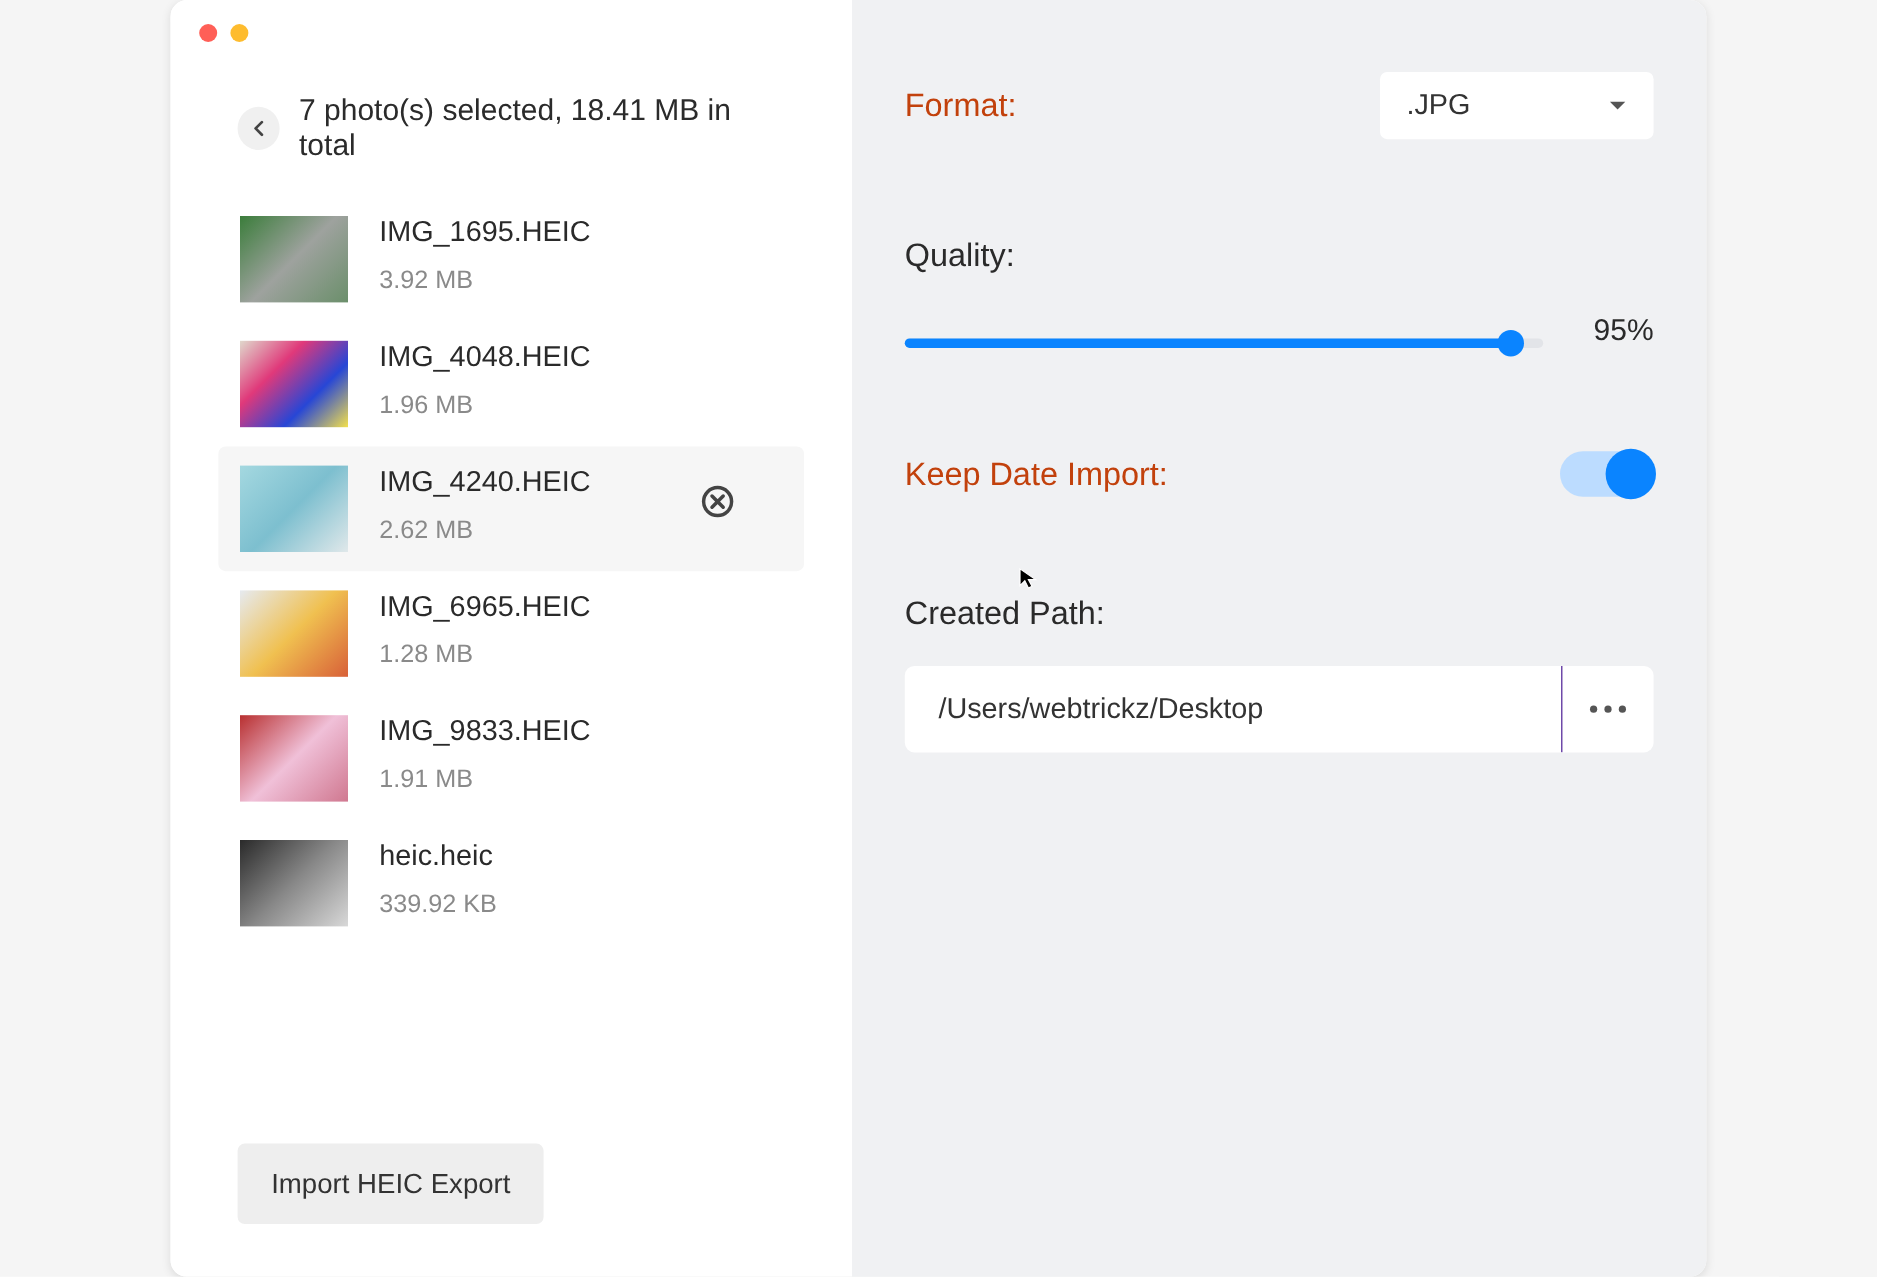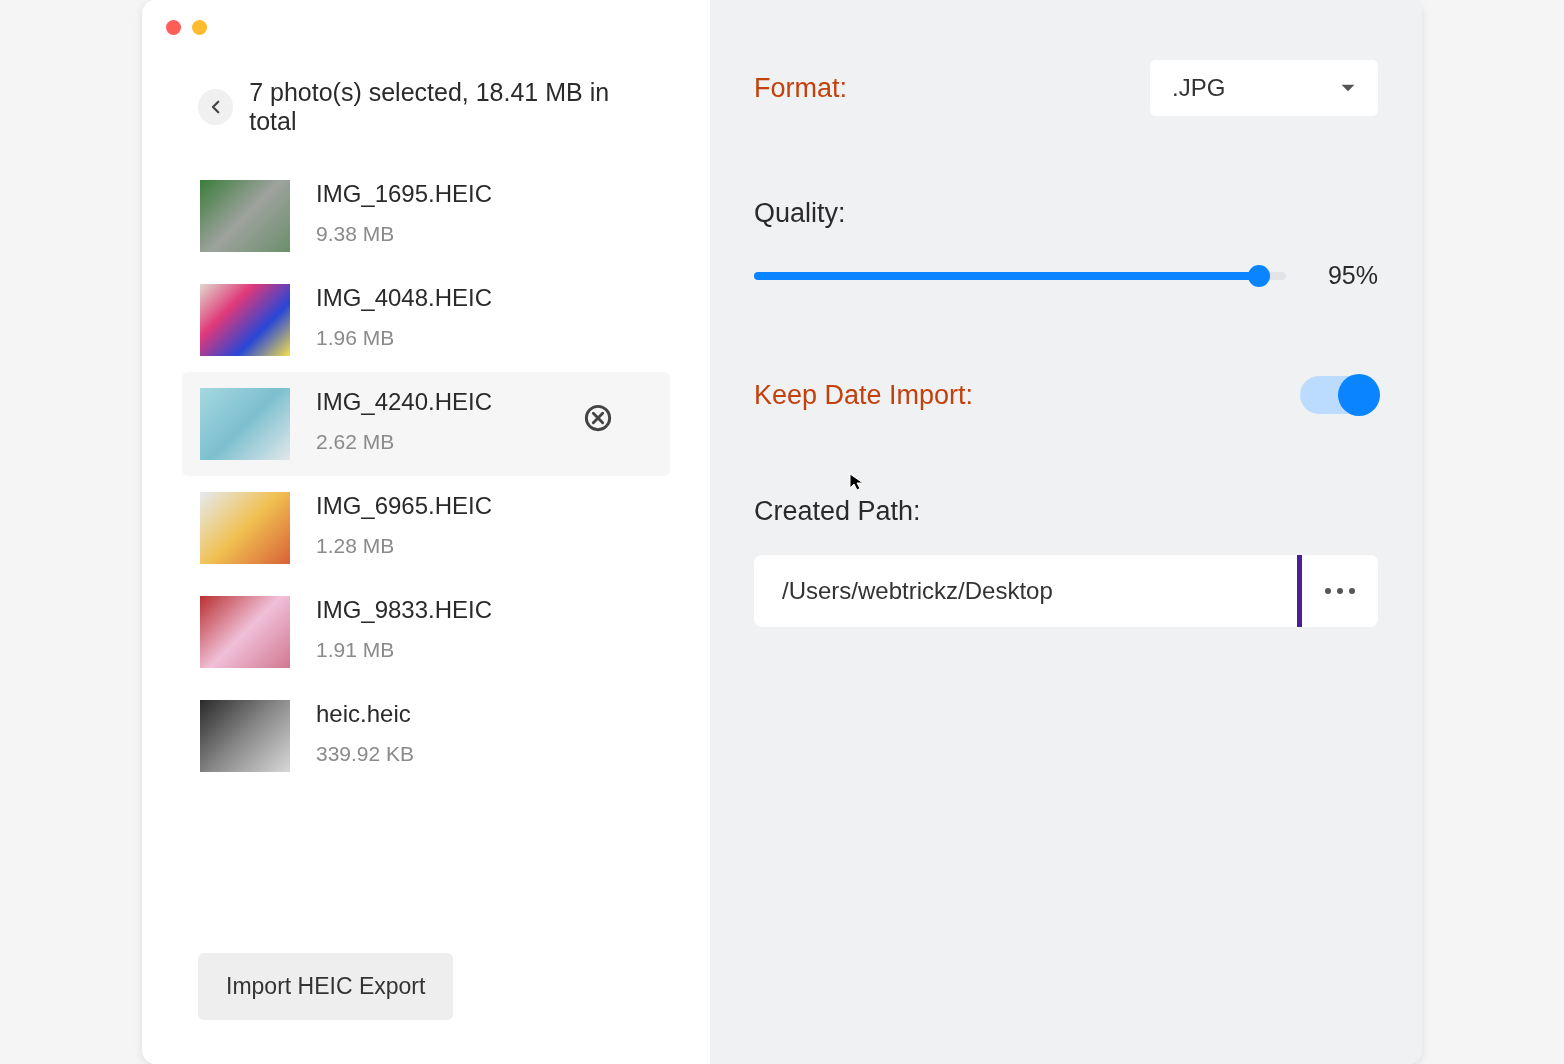--- a/index.html
+++ b/index.html
@@ -172,21 +172,21 @@
   margin-top: 82px;
 }
 .quality-label {
   font-size: 27px;
   color: #2a2a2a;
   font-weight: 500;
   margin-bottom: 32px;
 }
 .slider-row {
   display: flex;
-  align-items: center;
+  align-items: flex-end;
   gap: 32px;
 }
 .slider {
   flex: 1;
   height: 8px;
   background: #e2e4e8;
   border-radius: 4px;
   position: relative;
   cursor: pointer;
 }
@@ -251,21 +251,21 @@
   display: flex;
   background: #fff;
   border-radius: 8px;
   overflow: hidden;
 }
 .path-display {
   flex: 1;
   padding: 22px 28px;
   font-size: 24px;
   color: #333;
-  border-right: 5px solid #4c1d95;
+  border-right: 1px solid #4c1d95;
 }
 .path-browse {
   width: 76px;
   display: flex;
   align-items: center;
   justify-content: center;
   cursor: pointer;
 }
 .path-browse .dots {
   display: flex;
@@ -326,21 +326,21 @@
       </div>
       <div class="header-text">7 photo(s) selected, 18.41 MB in total</div>
     </div>
 
     <div class="file-list">
 
     <div class="file-item">
           <div class="thumb" style="background: linear-gradient(135deg, rgb(59, 125, 59), rgb(158, 162, 158), rgb(107, 143, 107));"></div>
           <div class="file-info">
             <div class="file-name">IMG_1695.HEIC</div>
-            <div class="file-size">9.38 MB</div>
+            <div class="file-size">3.92 MB</div>
           </div>
         </div>
         <div class="file-item">
           <div class="thumb" style="background: linear-gradient(135deg, rgb(224, 216, 204), rgb(224, 57, 122), rgb(39, 70, 214), rgb(243, 224, 75));"></div>
           <div class="file-info">
             <div class="file-name">IMG_4048.HEIC</div>
             <div class="file-size">1.96 MB</div>
           </div>
         </div>
         <div class="file-item hovered">

